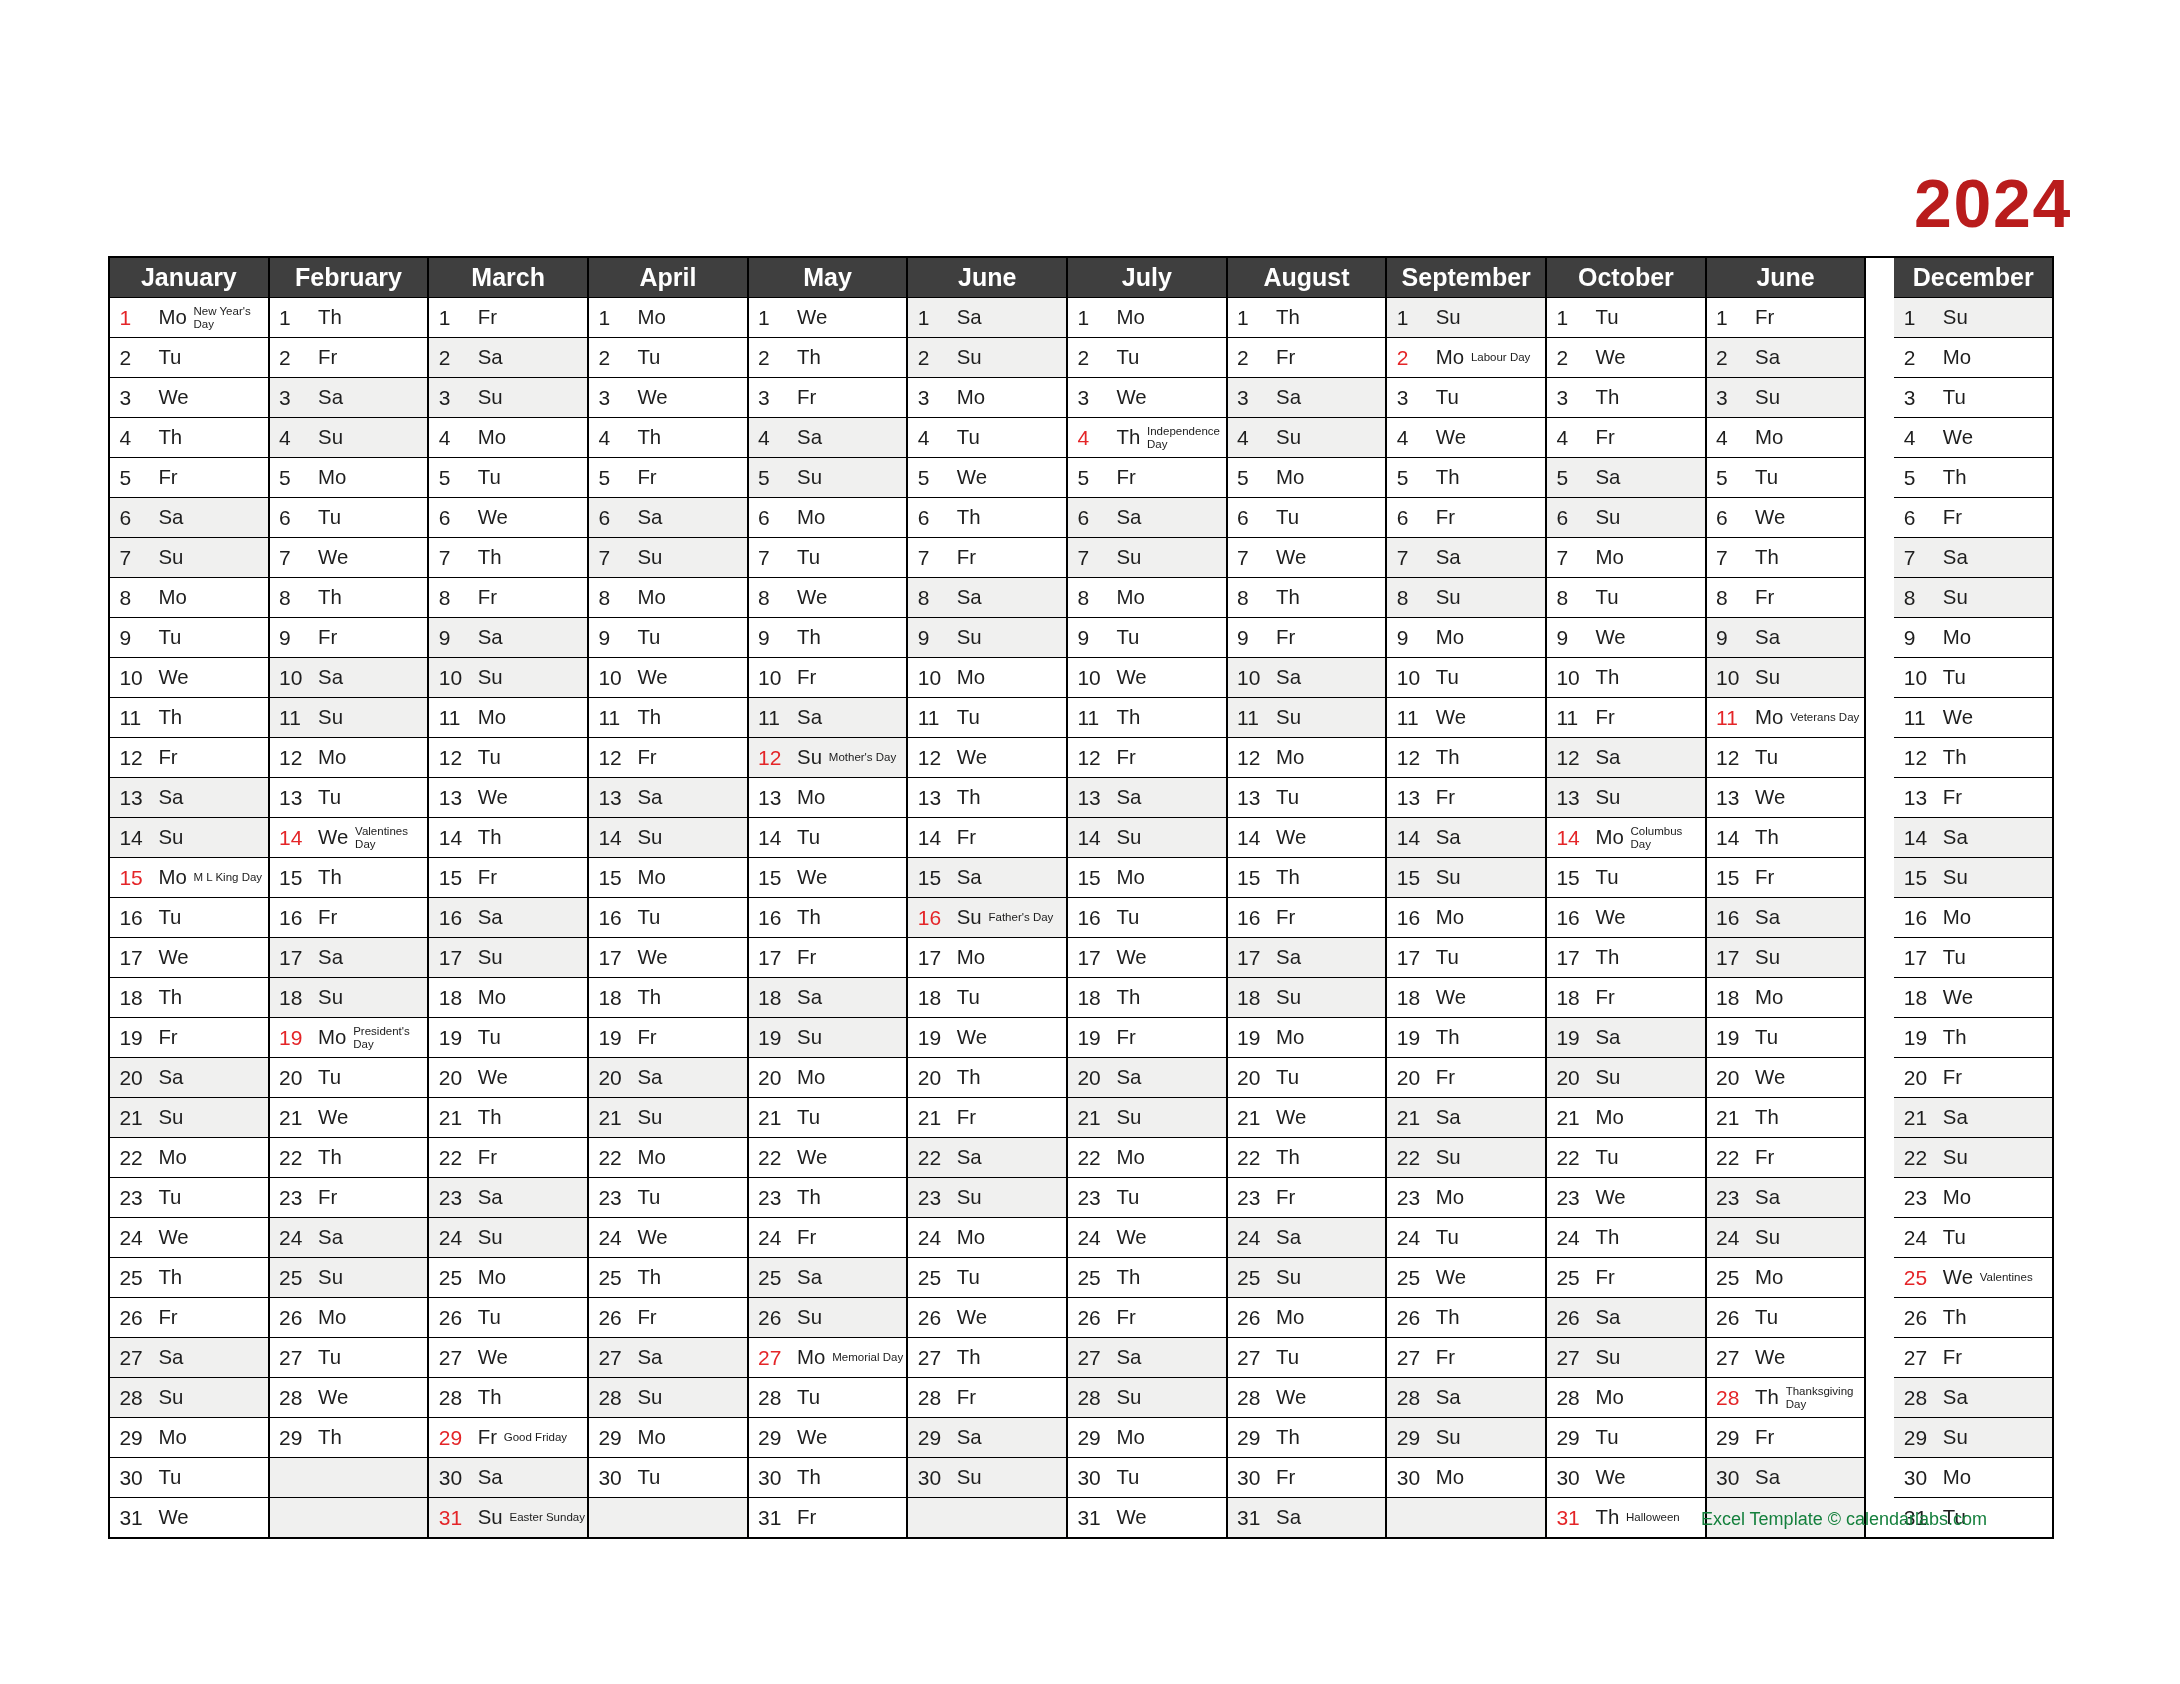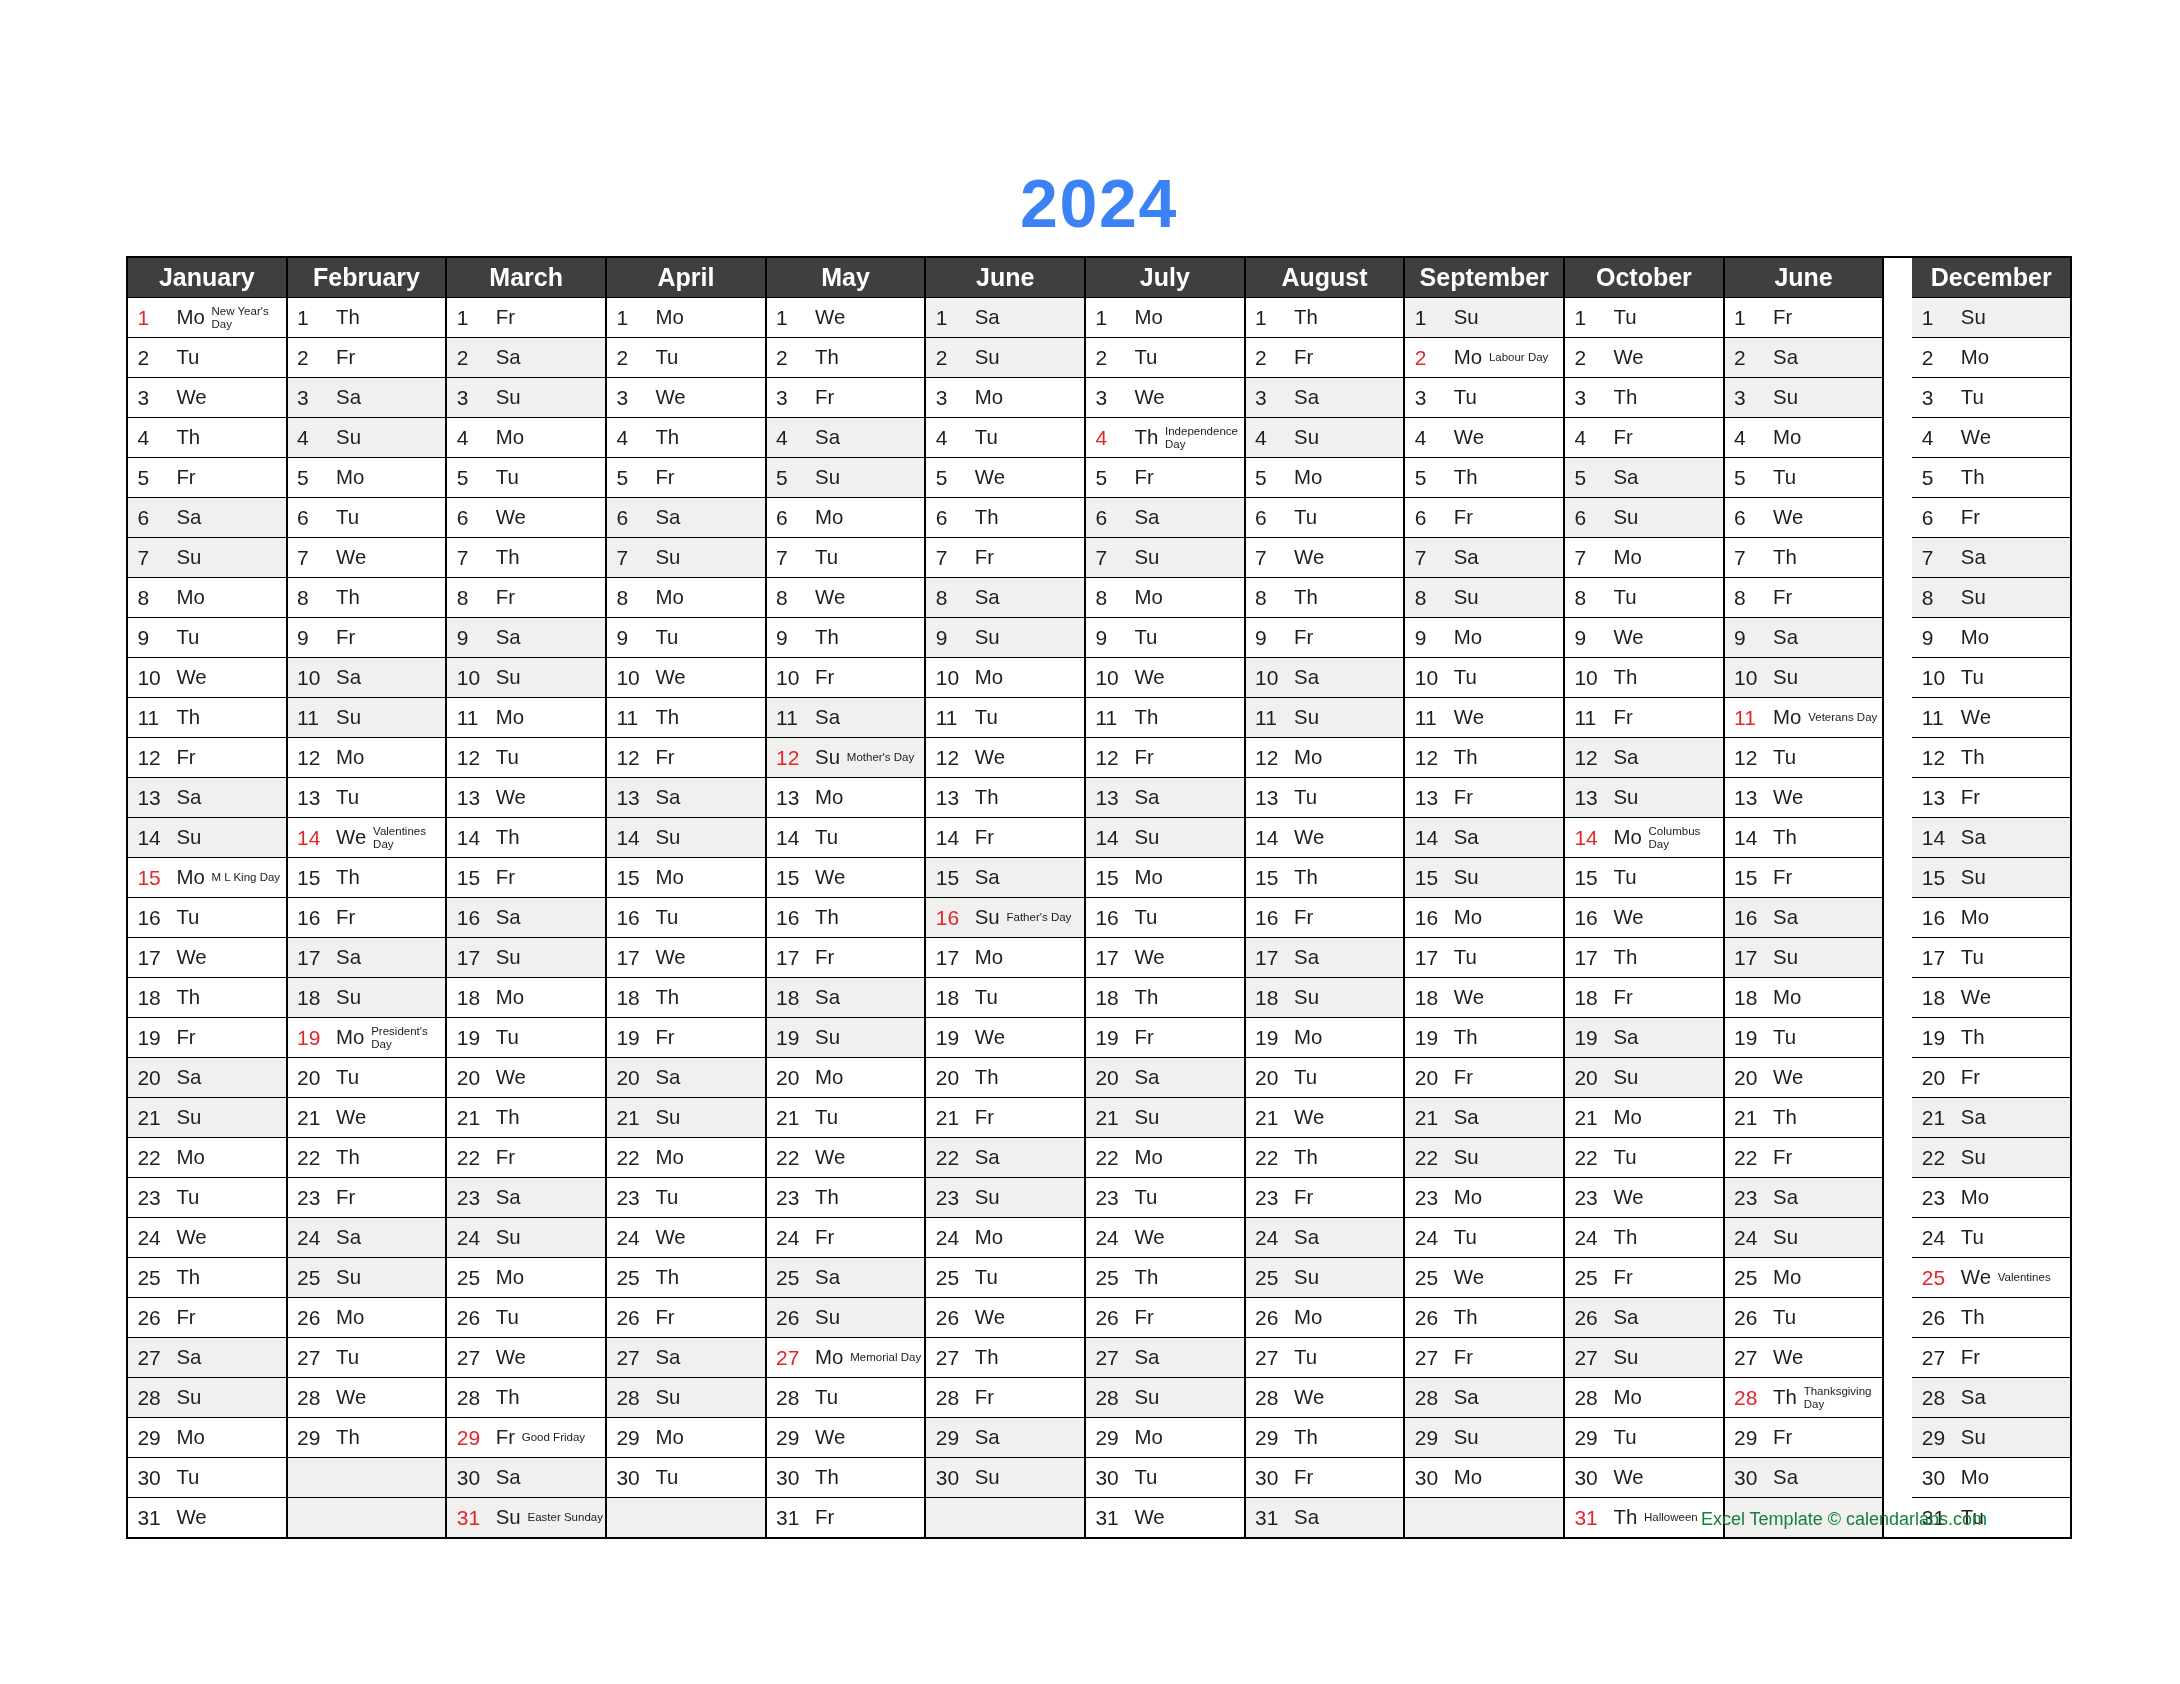--- a/index.html
+++ b/index.html
@@ -3,25 +3,25 @@
 <meta charset="utf-8">
 <style>
   html,body{margin:0;padding:0;background:#ffffff;}
   body{
     width:2181px;height:1685px;position:relative;overflow:hidden;
     font-family:"Liberation Sans","DejaVu Sans",sans-serif;
     -webkit-font-smoothing:antialiased;
   }
   .year-title{
     position:absolute;left:126px;top:169px;width:1946px;
-    text-align:center;font-size:68px;font-weight:700;color:#3b82f6;
+    text-align:right;font-size:68px;font-weight:700;color:#b91c1c;
     line-height:1;letter-spacing:1.7px;
   }
   .calendar{
-    position:absolute;left:126px;top:256px;width:1946px;
+    position:absolute;left:108px;top:256px;width:1946px;
     border:2.6px solid var(--grid,#000);
     display:flex;flex-direction:row;box-sizing:border-box;background:#fff;
   }
   .month-col{
     flex:1 1 0;display:flex;flex-direction:column;min-width:0;
     border-right:2.6px solid var(--grid,#000);
   }
   .month-col:last-child{border-right:none;margin-left:28px;}
   .month-header{
     height:39px;flex:none;background:var(--header-bg,#3f3f3f);

